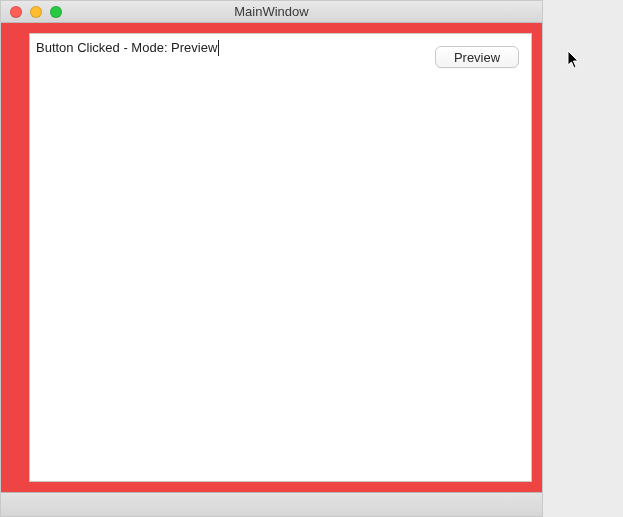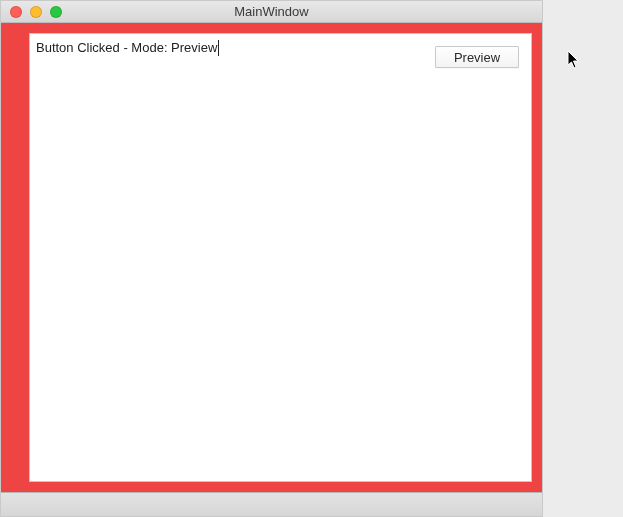--- a/index.html
+++ b/index.html
@@ -86,21 +86,21 @@
     }
 
     .preview-btn {
       position: absolute;
       top: 12px;
       right: 12px;
       width: 84px;
       height: 22px;
       background: linear-gradient(to bottom, #ffffff, #f3f3f3);
       border: 1px solid #c9c9c9;
-      border-radius: 1px;
+      border-radius: 6px;
       font-size: 13px;
       color: #2b2b2b;
       display: flex;
       align-items: center;
       justify-content: center;
       box-shadow: 0 1px 0 rgba(0,0,0,0.03);
       cursor: default;
       user-select: none;
     }
 

